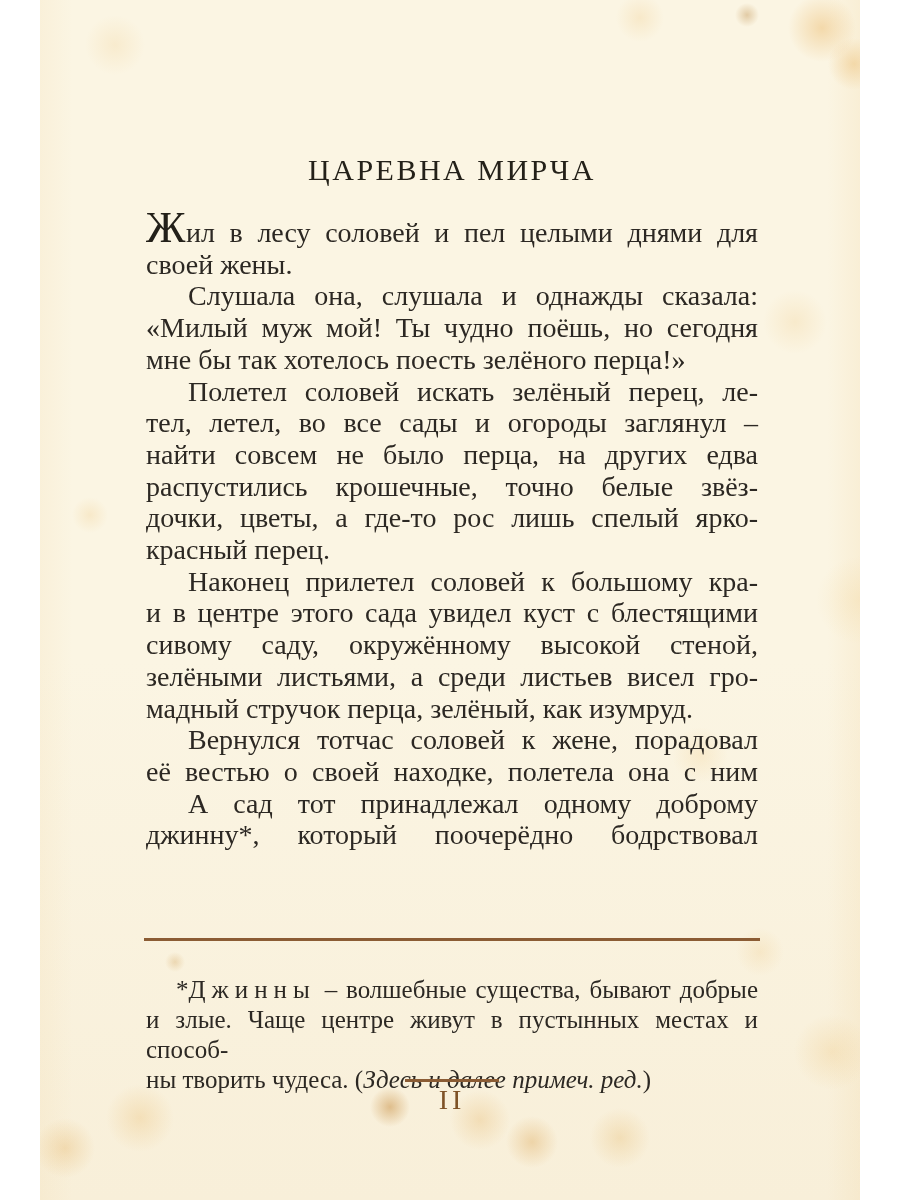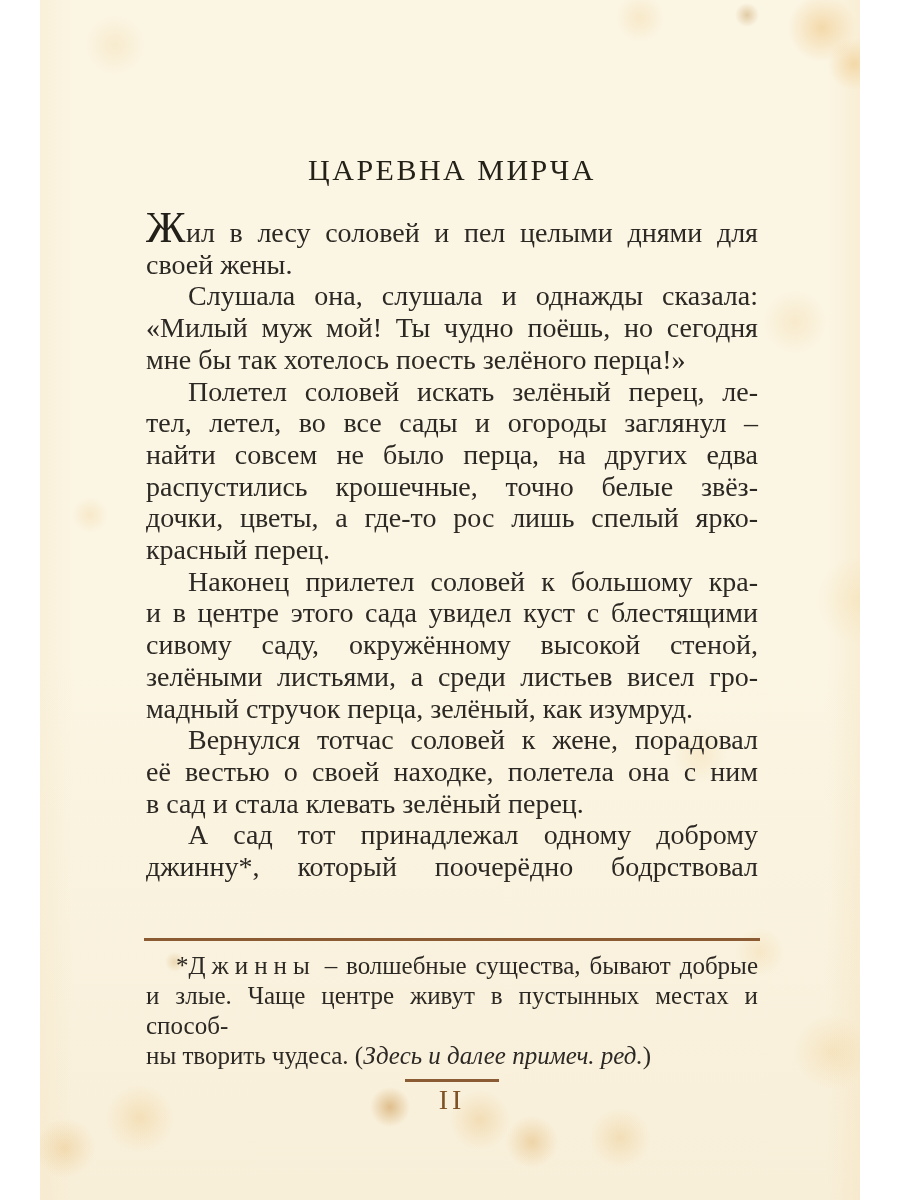--- a/index.html
+++ b/index.html
@@ -53,21 +53,21 @@
   .line.endline{text-align-last:left;}
   .line.indent{text-indent:42px;}
   .dropcap{
     display:inline-block;font-size:44px;line-height:0;
     vertical-align:baseline;letter-spacing:0.5px;color:#232019;
   }
 
   .fn-rule{position:absolute;top:938px;left:-2px;width:616px;height:3px;background:var(--rule);}
 
   .footnote{position:absolute;top:951px;left:0;right:0;font-size:25px;line-height:30px;}
-  .footnote .line.indent{text-indent:30px;}
+  .footnote .line.indent{text-indent:30px;margin-top:24px;}
   .seg-star{display:inline;}
   .seg-spaced{letter-spacing:6px;}
   .seg-italic{font-style:italic;}
 
   .pg-rule{position:absolute;top:1079px;left:50%;width:94px;height:2.5px;margin-left:-47px;background:var(--rule);}
   .pgnum{
     position:absolute;top:1084px;left:0;right:0;text-align:center;
     font-size:28px;line-height:32px;color:var(--pgnum);letter-spacing:4px;
   }
 </style>
@@ -101,21 +101,20 @@
           <div>
             <div class="line indent">Наконец прилетел соловей к большому кра-</div>
             <div class="line">и в центре этого сада увидел куст с блестящими</div>
             <div class="line">сивому саду, окружённому высокой стеной,</div>
             <div class="line">зелёными листьями, а среди листьев висел гро-</div>
             <div class="line endline">мадный стручок перца, зелёный, как изумруд.</div>
           </div>
           <div>
             <div class="line indent">Вернулся тотчас соловей к жене, порадовал</div>
             <div class="line">её вестью о своей находке, полетела она с ним</div>
-            <div class="line endline">в сад и стала клевать зелёный перец.</div>
           </div>
           <div>
             <div class="line indent">А сад тот принадлежал одному доброму</div>
             <div class="line">джинну*, который поочерёдно бодрствовал</div>
           </div>
         </div>
 
       <div class="fn-rule"></div>
 
       <div class="footnote">

